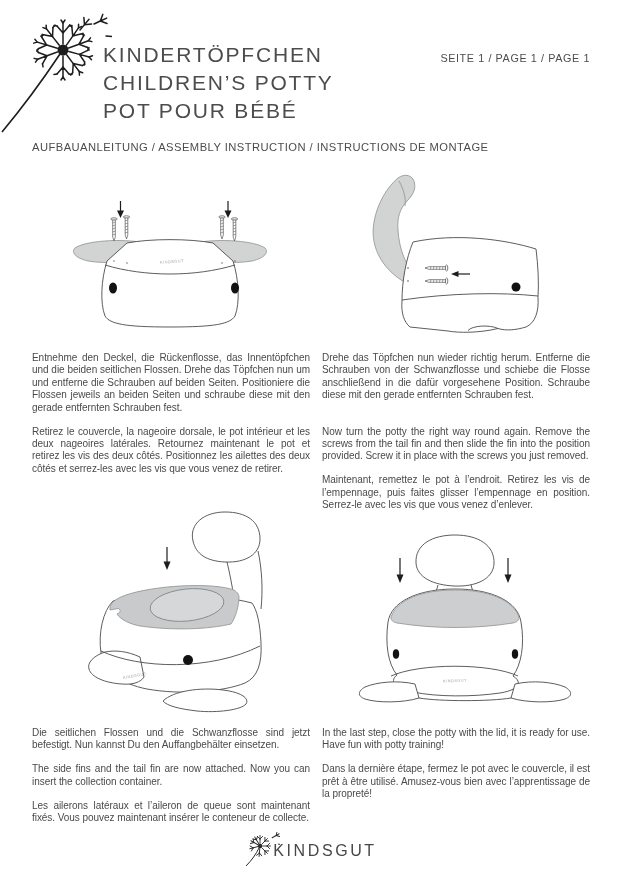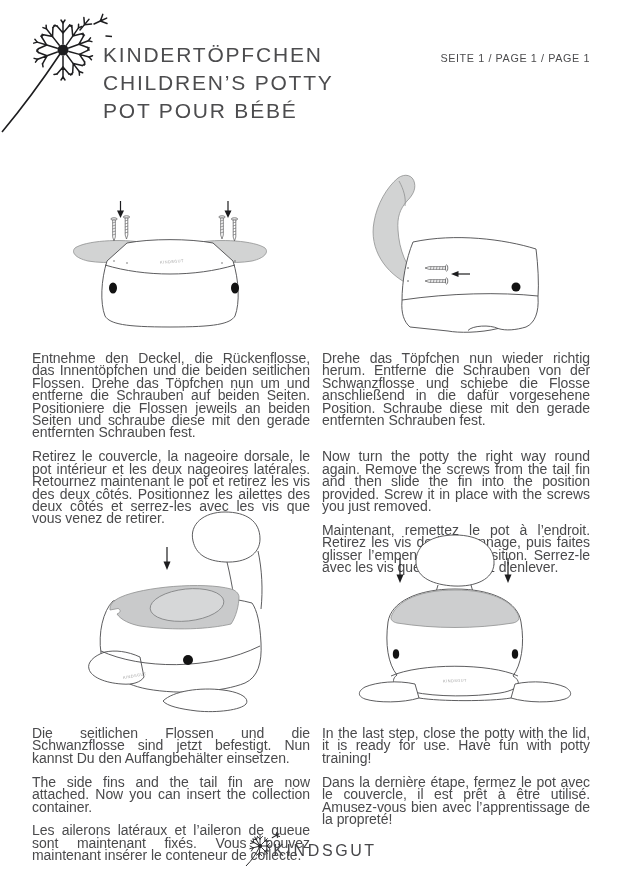--- a/index.html
+++ b/index.html
@@ -23,21 +23,21 @@
   }
   .dandelion-top { position:absolute; left:0px; top:8px; }
   
   .fig { position:absolute; }
   .fig1 { left:60px;  top:175px; }
   .fig2 { left:340px; top:165px; }
   .fig3 { left:85px;  top:505px; }
   .fig4 { left:355px; top:530px; }
   
   .tb {
-    position:absolute; font-size:14px; line-height:12.4px;
+    position:absolute; font-size:10px; line-height:12.4px;
     text-align:justify; color:#4a4a4c; letter-spacing:-0.05px;
   }
   .tb p { margin:0 0 11.5px 0; }
   .tb1 { left:32px;  top:352px; width:278px; }
   .tb2 { left:322px; top:352px; width:268px; }
   .tb2 p:first-child { margin-bottom:24px; }
   .tb3 { left:32px;  top:727px; width:278px; }
   .tb4 { left:322px; top:727px; width:268px; }
   
   .footer-logo {
@@ -91,20 +91,21 @@
   </svg>
 
   <div class="title-block">
     <div class="title-line">KINDERTÖPFCHEN</div>
     <div class="title-line">CHILDREN’S POTTY</div>
     <div class="title-line">POT POUR BÉBÉ</div>
   </div>
 
   <div class="page-label">SEITE 1 / PAGE 1 / PAGE 1</div>
 
+  <div class="section-heading">AUFBAUANLEITUNG / ASSEMBLY INSTRUCTION / INSTRUCTIONS DE MONTAGE</div>
 
   <svg class="fig fig1" width="220" height="170" viewBox="0 0 220 170">
     <defs>
       <g id="vscrew">
         <ellipse cx="0" cy="0" rx="3.2" ry="1.2" fill="#fff" stroke="#5a5a5c" stroke-width="0.8"></ellipse>
         <path d="M-1.3,1 L-1.3,18 L0,22 L1.3,18 L1.3,1 Z" fill="#fff" stroke="#5a5a5c" stroke-width="0.7"></path>
         <g stroke="#5a5a5c" stroke-width="0.55">
           <line x1="-1.6" y1="4" x2="1.6" y2="3"></line>
           <line x1="-1.6" y1="7" x2="1.6" y2="6"></line>
           <line x1="-1.6" y1="10" x2="1.6" y2="9"></line>

